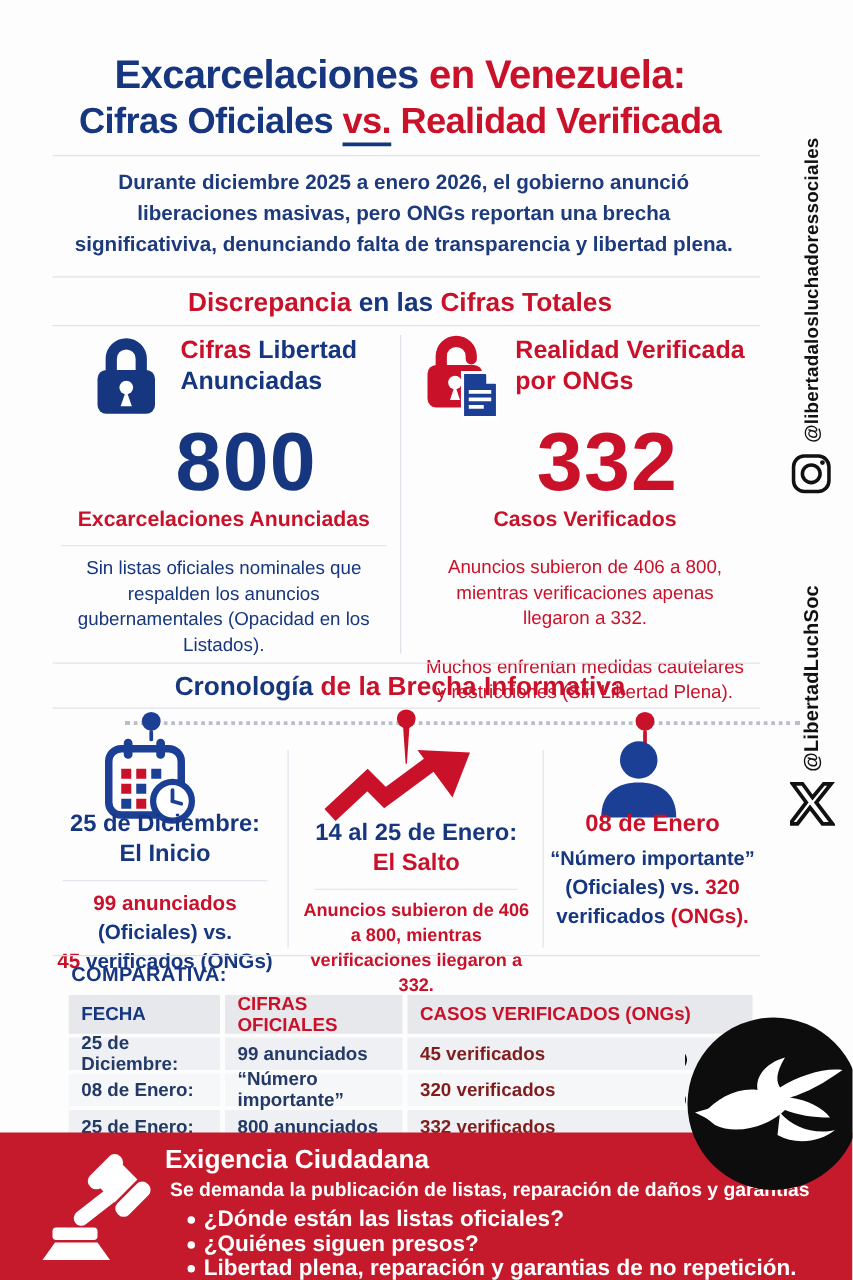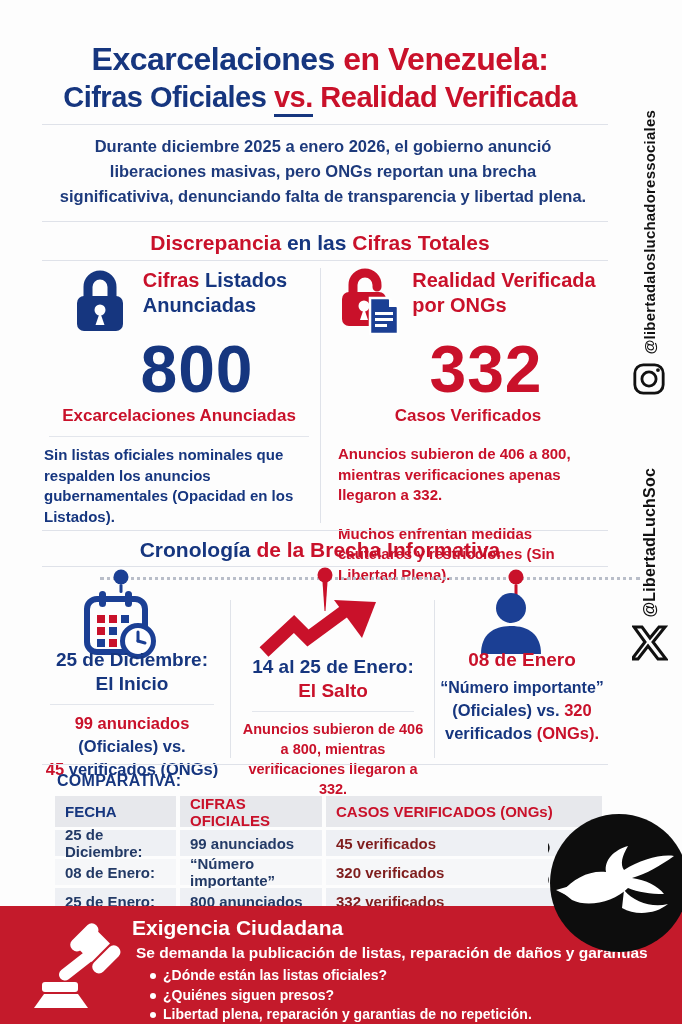--- a/index.html
+++ b/index.html
@@ -33,21 +33,21 @@
   .cols { top:264px; left:38px; width:566px; height:268px; display:flex; }
   .col { display:flex; flex-direction:column; align-items:center; }
   .col-left  { width:282px; }
   .col-right { width:272px; margin-left:11px; }
   .vsep { width:1px; background:#dfe2e9; height:255px; margin-top:4px; }
   .col-title-row { display:flex; align-items:flex-start; gap:10px; margin-top:4px; }
   .col-title { font-size:20px; font-weight:800; line-height:25px; }
   .big-number { font-size:66px; font-weight:800; line-height:70px; letter-spacing:1px; margin-top:0px;margin-left:36px; }
   .num-label { font-size:17px; font-weight:800; margin-top:2px; }
   .col-hr { width:92%; height:1px; background:#e3e6ec; margin:10px 0 8px; }
-  .col-note { font-size:15px; font-weight:700; line-height:20.5px; text-align:left; padding:0 6px; }
+  .col-note { font-size:15px; font-weight:400; line-height:20.5px; text-align:center; padding:0 6px; }
   .lock-cluster { position:relative; width:62px; height:66px; flex:0 0 auto; }
   .doc-badge { position:absolute; left:28px; top:28px; }
 
   
   .tl-dotline { top:577px; left:100px; width:540px; border-top:3px dotted #b9bec9; }
   .tl-pin { position:absolute; }
   .tl-icons { position:absolute; }
   .tl-col { position:absolute; text-align:center; }
   .tl-h { font-size:19px; font-weight:800; line-height:24px; }
   .tl-hr { height:1px; background:#e3e6ec; margin:8px auto 7px; width:85%; }
@@ -65,21 +65,21 @@
   .trow.odd  .tcell { background:#eef0f4; height:26px; }
   .trow.even .tcell { background:#f6f7f9; height:26px; }
   .cell-navy { color:#233a66; font-weight:600; }
   .cell-red  { color:#7f1d1d; font-weight:700; }
 
   
   .footer { top:906px; left:0; width:682px; height:122px; background:#c41a2b; color:#fff; }
   .footer-title { position:absolute; left:132px; top:10px; font-size:21px; font-weight:800; }
   .footer-sub { position:absolute; left:136px; top:38px; font-size:15.5px; font-weight:700; width:520px; }
   .footer-bullets { position:absolute; left:150px; top:60px; list-style:none; }
-  .footer-bullets li { font-size:14px; font-weight:600; line-height:19.5px; position:relative; padding-left:13px; }
+  .footer-bullets li { font-size:18px; font-weight:600; line-height:19.5px; position:relative; padding-left:13px; }
   .footer-bullets li::before { content:""; position:absolute; left:0; top:7px; width:6px; height:6px; border-radius:50%; background:#fff; }
   .gavel-box { position:absolute; left:26px; top:14px; }
 
   
   .dove-logo { top:812px; left:548px; width:142px; height:142px; }
 
   
   .social { display:flex; flex-direction:column; align-items:center; gap:8px; }
   .social-ig { top:110px; right:16px; }
   .social-x  { top:468px; right:14px; }
@@ -123,21 +123,21 @@
         <svg width="58" height="66" viewBox="0 0 58 66">
           <path d="M17 31 V19 a12 12 0 0 1 24 0 V31" fill="none" stroke="#16367f" stroke-width="9" stroke-linecap="round"></path>
           <rect x="6" y="28" width="46" height="35" rx="7" fill="#16367f"></rect>
           <circle cx="29" cy="42" r="5.5" fill="#fff"></circle>
           <polygon points="29,44 24.5,57 33.5,57" fill="#fff"></polygon>
         </svg>
       </span>
       <div class="col-title" style="text-align:left;">
         <div>
           <span class="red">Cifras</span>
-          <span class="blue">Listados</span>
+          <span class="blue">Libertad</span>
         </div>
         <div class="blue">Anunciadas</div>
       </div>
     </div>
     <div class="big-number blue">800</div>
     <div class="num-label red">Excarcelaciones Anunciadas</div>
     <div class="col-hr"></div>
     <p class="col-note blue">Sin listas oficiales nominales que respalden los anuncios gubernamentales (Opacidad en los Listados).</p>
   </div>
 

